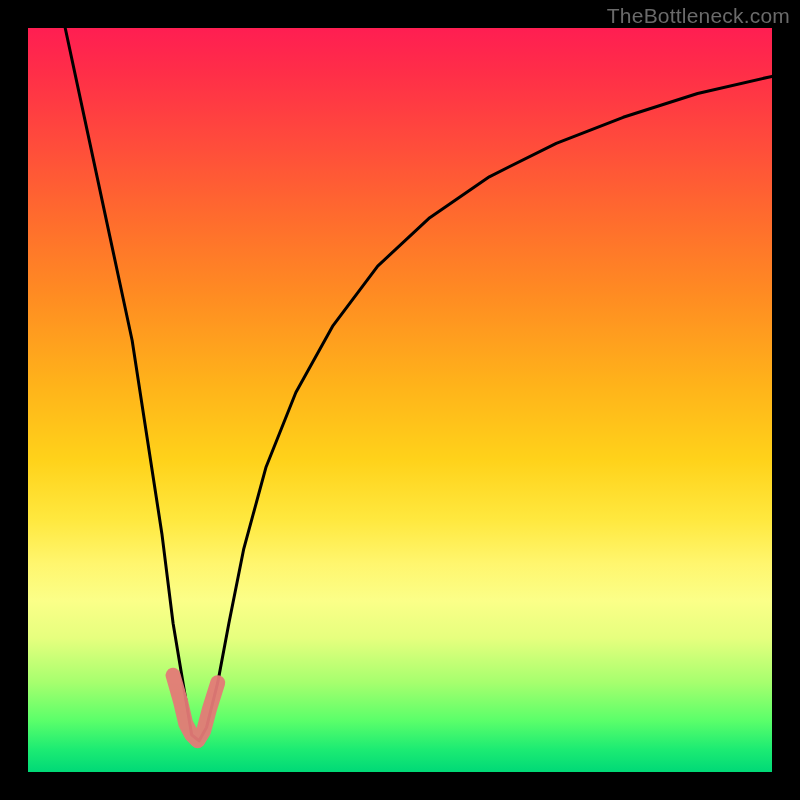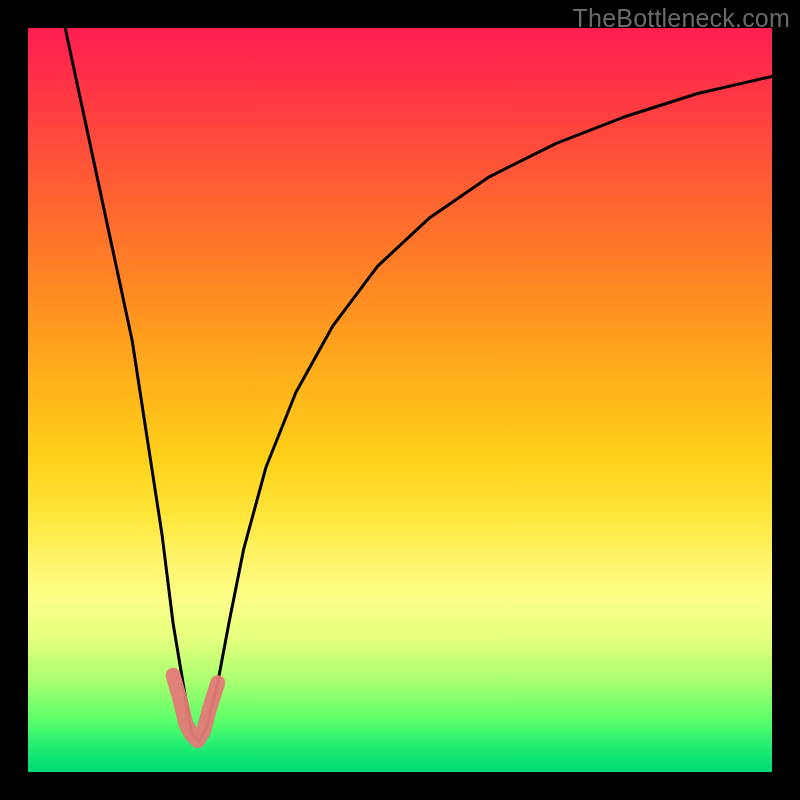--- a/index.html
+++ b/index.html
@@ -42,21 +42,21 @@
       #5CFF6A 93%,
       #1CEB73 97%,
       #00D977 100%
     );
   }
   .watermark {
     position: absolute;
     top: 4px;
     right: 10px;
     color: #6a6a6a;
-    font-size: 25px;
+    font-size: 21px;
     font-weight: 500;
     letter-spacing: 0.2px;
   }
   svg.curve {
     position: absolute;
     top: 0;
     left: 0;
     width: 744px;
     height: 744px;
   }

